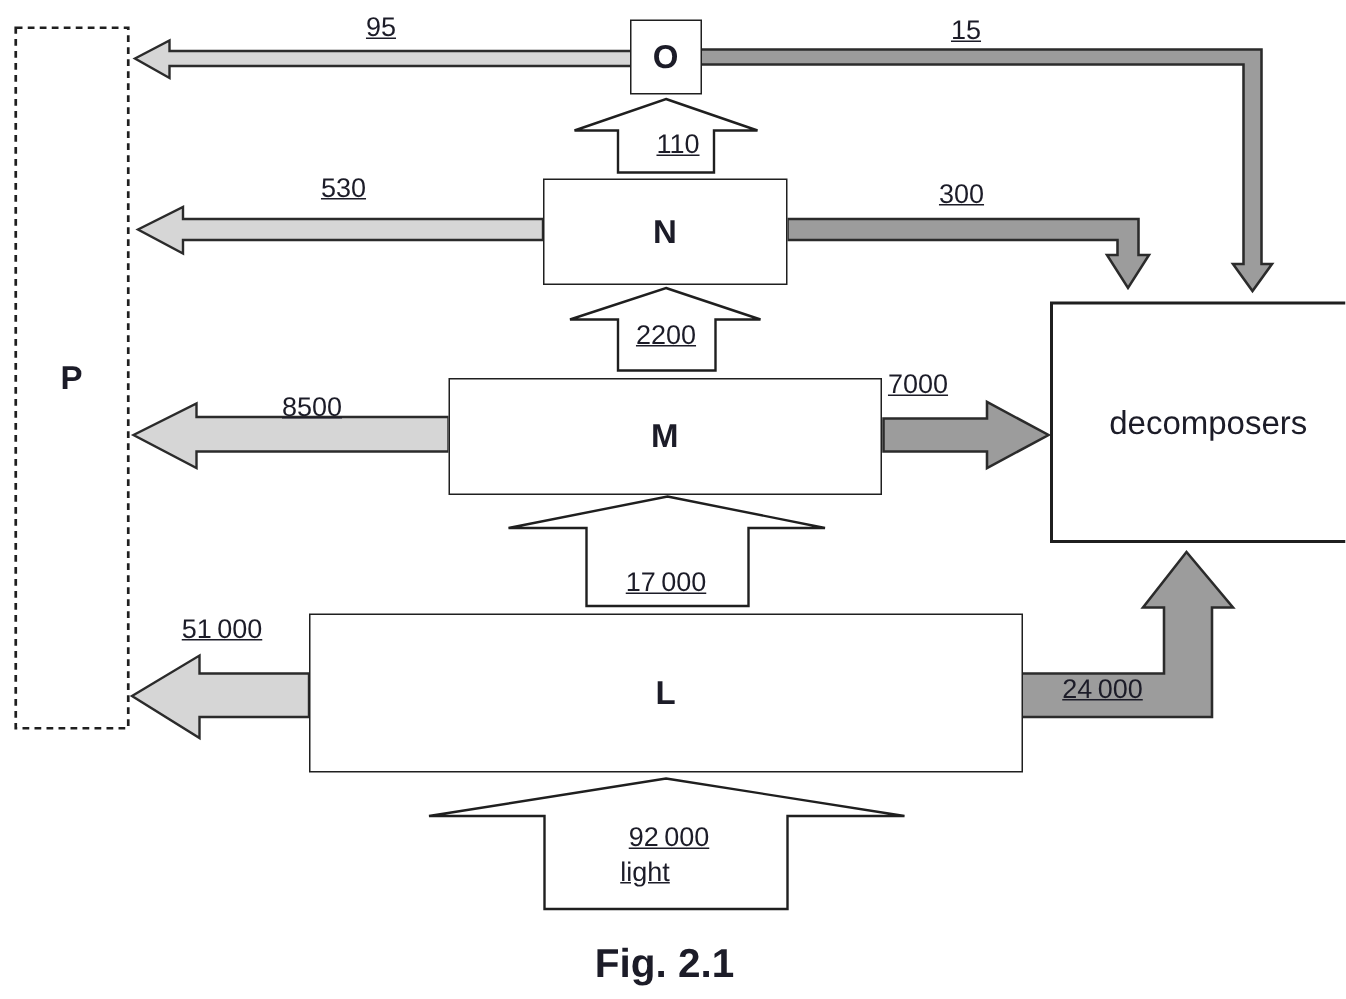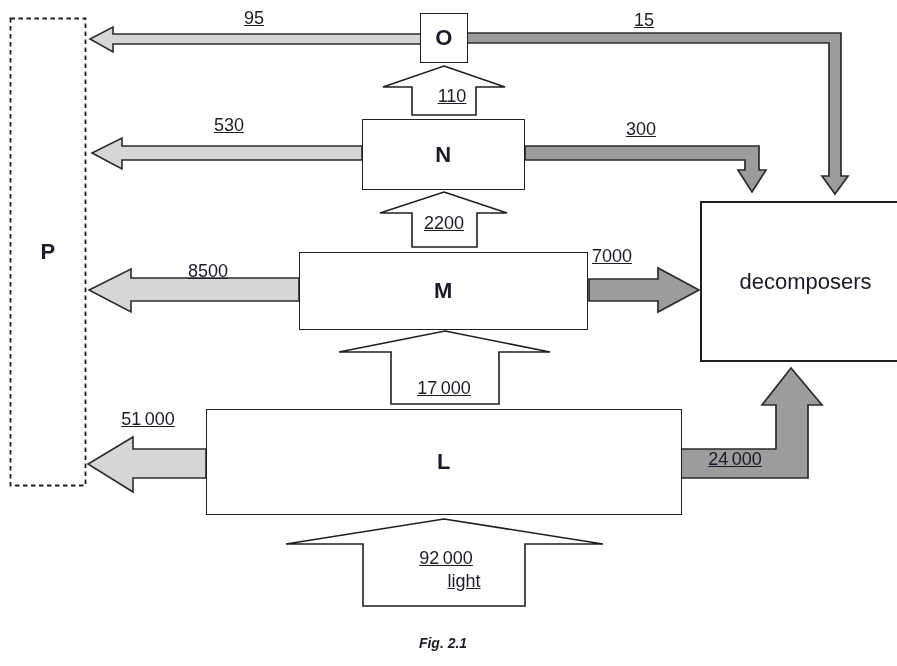--- a/index.html
+++ b/index.html
@@ -60,25 +60,24 @@
     transform: translate(-50%, -50%);
     font-size: 18px;
     white-space: nowrap;
     z-index: 3;
     line-height: 1;
     text-decoration: underline;
   }
   .caption {
     position: absolute;
     transform: translate(-50%, -50%);
-    font-size: 14px;
+    font-size: 27px;
     font-weight: bold;
     white-space: nowrap;
     z-index: 3;
-    font-style: italic;
   }
 </style>
 </head>
 <body>
 
 <div class="stage">
 
   <svg class="arrow-layer" width="897" height="666" viewBox="0 0 897 666">
 
     <rect x="10.5" y="18.5" width="75" height="467" fill="none" stroke="#1f1f1f" stroke-width="1.8" stroke-dasharray="4.5 3.5"></rect>
@@ -123,17 +122,17 @@
   <div class="num" style="left:452px; top:96px;">110</div>
   <div class="num" style="left:229px; top:125px;">530</div>
   <div class="num" style="left:641px; top:129px;">300</div>
   <div class="num" style="left:444px; top:223px;">2200</div>
   <div class="num" style="left:208px; top:271px;">8500</div>
   <div class="num" style="left:612px; top:256px;">7000</div>
   <div class="num" style="left:444px; top:388px;">17 000</div>
   <div class="num" style="left:148px; top:419px;">51 000</div>
   <div class="num" style="left:735px; top:431px;margin-top:28px;">24 000</div>
   <div class="num" style="left:446px; top:558px;">92 000</div>
-  <div class="num" style="left:464px; top:581px;">light</div>
+  <div class="num" style="left:430px; top:581px;">light</div>
 
   <div class="caption" style="left:443px; top:643px;">Fig. 2.1</div>
 
 </div>
 
 </body></html>

